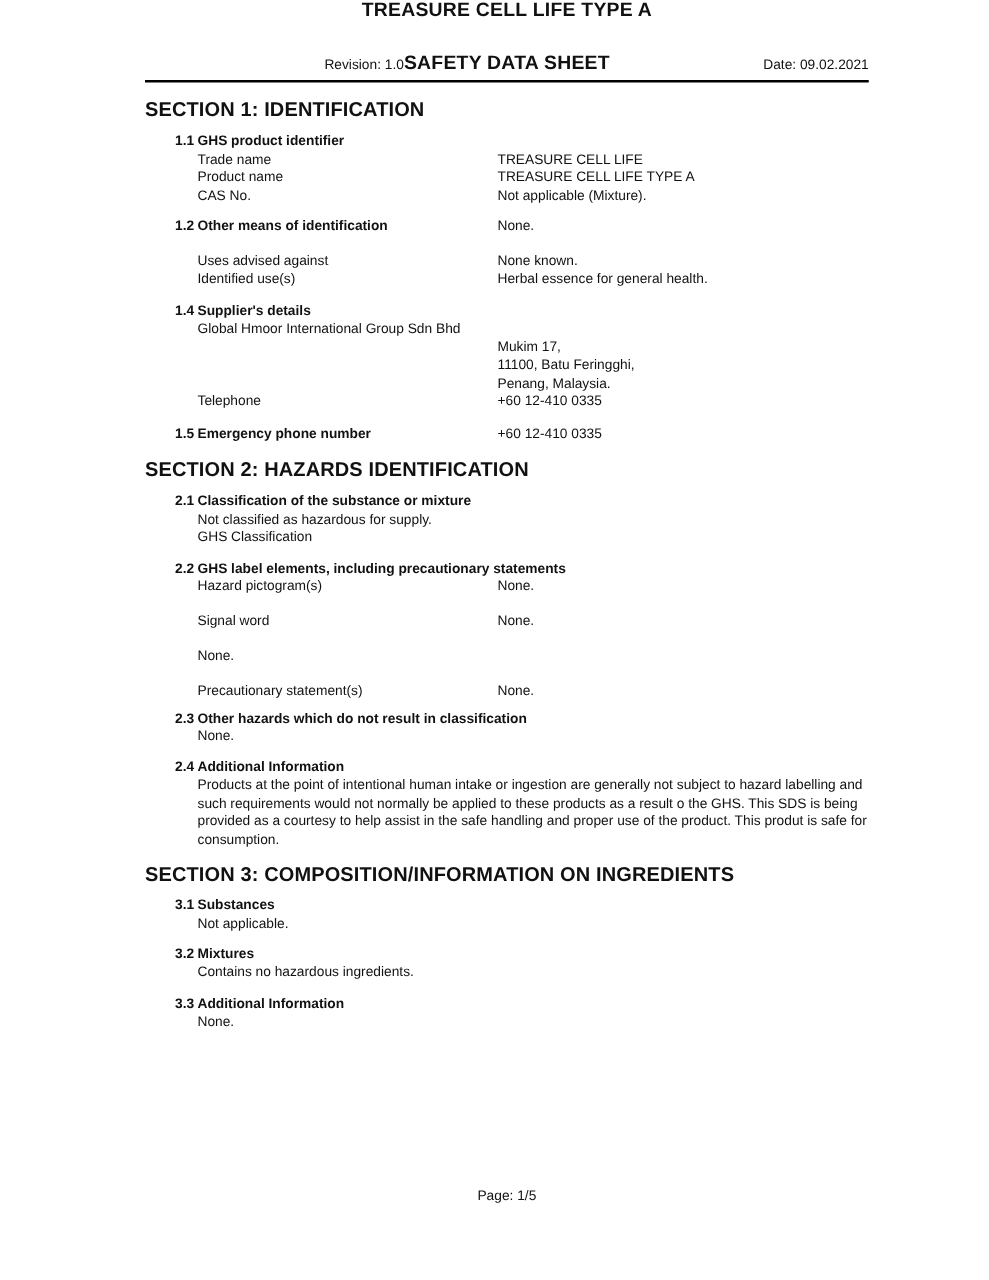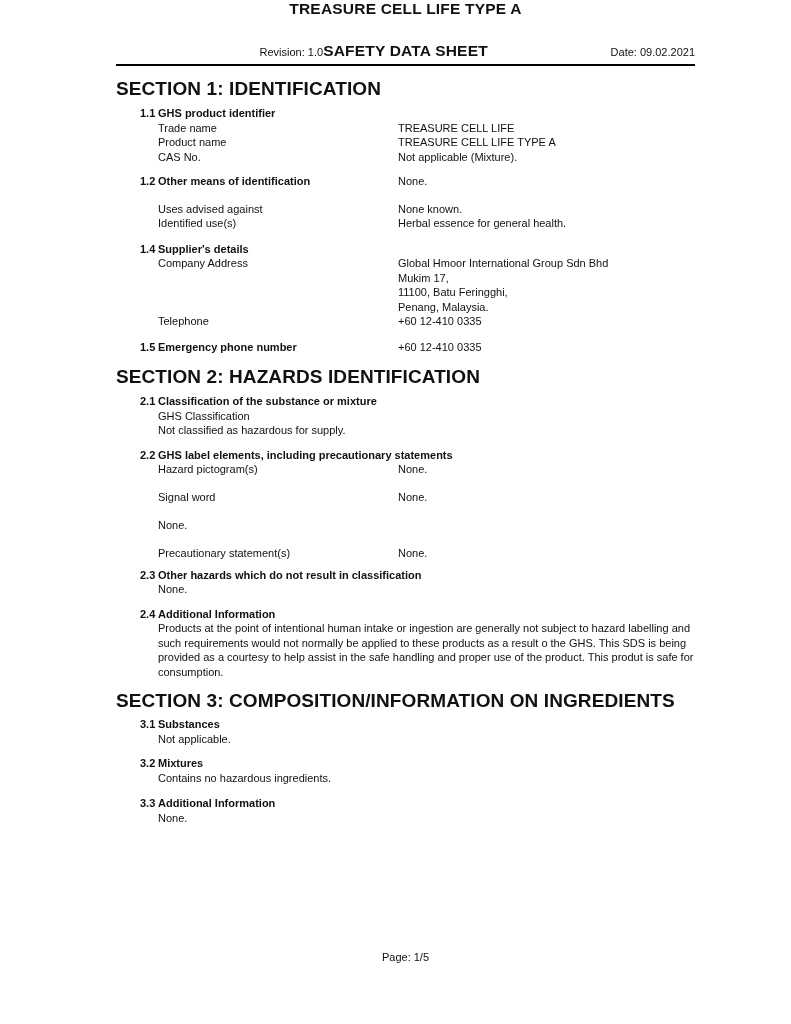--- a/index.html
+++ b/index.html
@@ -41,21 +41,21 @@
     font-weight: bold;
     line-height: 18px;
     letter-spacing: 0.2px;
   }
   .rule {
     margin-top: 4px;
     border-top: 2px solid #000000;
     height: 0;
   }
   .sec-heading {
-    font-size: 19px;
+    font-size: 16px;
     font-weight: bold;
     line-height: 16px;
     letter-spacing: 0.1px;
   }
   .row { display: flex; align-items: flex-start; }
   .c-num {
     width: 42px;
     padding-left: 24px;
     font-weight: bold;
     flex: 0 0 auto;
@@ -144,21 +144,20 @@
       </div>
     </div>
 
     <div class="item mt11">
       <div class="row">
         <span class="c-num">1.4</span>
         <span class="c-head b">Supplier's details</span>
       </div>
       <div class="row">
         <span class="c-num"></span>
-        <span class="c-label">Company Address</span>
         <span class="c-value">Global Hmoor International Group Sdn Bhd</span>
       </div>
       <div class="row">
         <span class="c-num"></span>
         <span class="c-label"></span>
         <span class="c-value">Mukim 17,</span>
       </div>
       <div class="row">
         <span class="c-num"></span>
         <span class="c-label"></span>
@@ -184,22 +183,22 @@
       </div>
     </div>
 
     <div class="sec-heading mt15">SECTION 2: HAZARDS IDENTIFICATION</div>
 
     <div class="item mt9">
       <div class="row">
         <span class="c-num">2.1</span>
         <span class="c-head b">Classification of the substance or mixture</span>
       </div>
+      <div class="indent">Not classified as hazardous for supply.</div>
       <div class="indent">GHS Classification</div>
-      <div class="indent">Not classified as hazardous for supply.</div>
     </div>
 
     <div class="item mt10">
       <div class="row">
         <span class="c-num">2.2</span>
         <span class="c-head b">GHS label elements, including precautionary statements</span>
       </div>
       <div class="row">
         <span class="c-num"></span>
         <span class="c-label">Hazard pictogram(s)</span>

